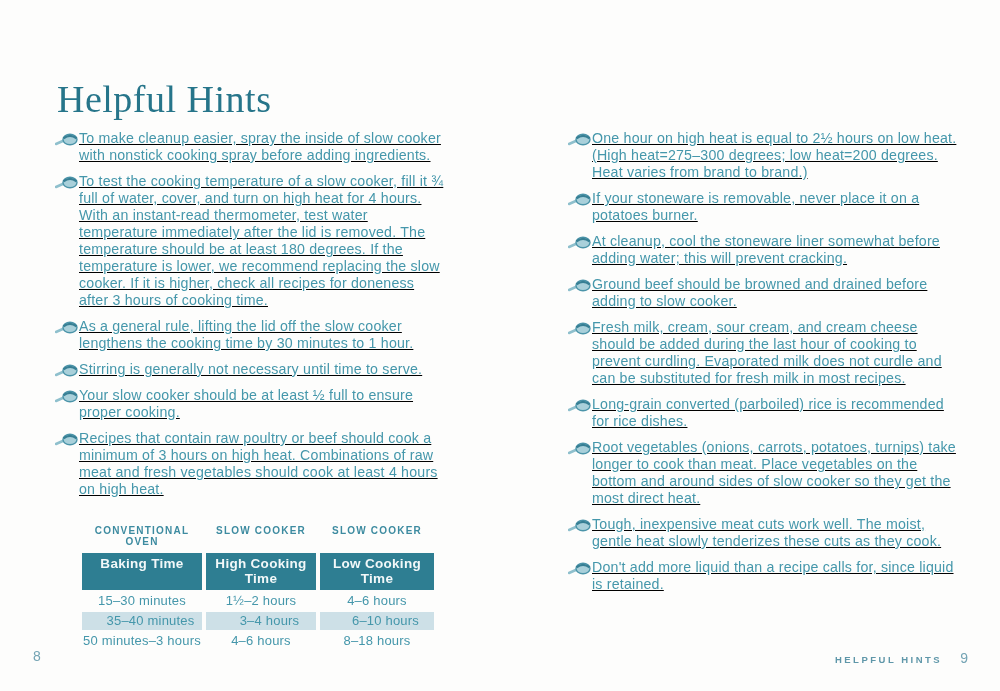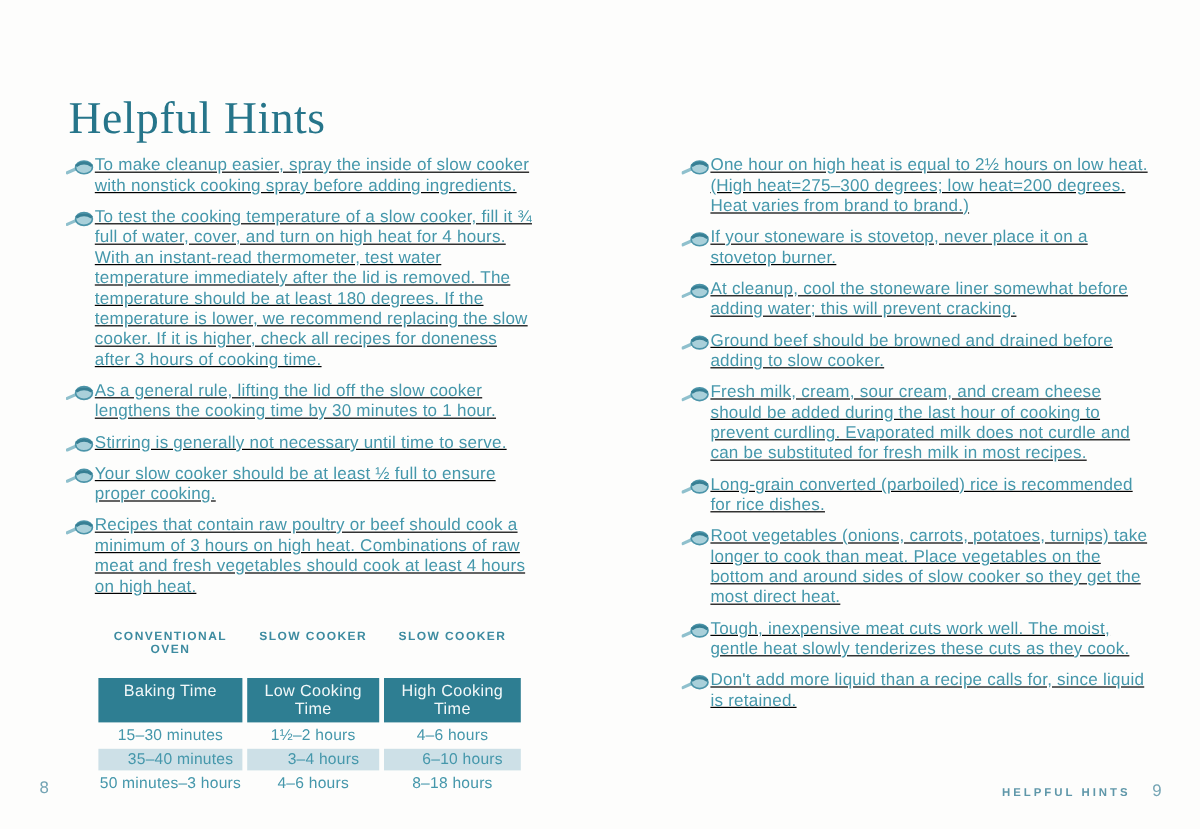--- a/index.html
+++ b/index.html
@@ -44,24 +44,23 @@
     column-gap:4px;row-gap:2px;
     text-align:center;
   }
   .tg{
     font-size:10px;font-weight:bold;
     color:#3d8ba0;letter-spacing:1.2px;
     padding:2px 0 4px 0;
   }
   .th{
     background:#2e7e92;color:#f2f8f9;
-    font-size:13.5px;font-weight:normal;
+    font-size:13.5px;font-weight:bold;
     letter-spacing:0.3px;
     padding:3px 0 4px 0;
-    margin-top:12px;
   }
   .td{
     font-size:13px;color:#4597ab;
     letter-spacing:0.2px;
     padding:1px 0 2px 0;
   }
   .stripe{background:#cde0e7;padding-left:17px;}
   
   .footer-left{
     position:absolute;left:33px;top:648px;
@@ -132,22 +131,22 @@
       <span class="hint-text">Recipes that contain raw poultry or beef should cook a minimum of 3 hours on high heat. Combinations of raw meat and fresh vegetables should cook at least 4 hours on high heat.</span>
     </li>
 </ul>
 
 <div class="adapt-table">
   <div class="tg">CONVENTIONAL OVEN</div>
   <div class="tg">SLOW COOKER</div>
   <div class="tg">SLOW COOKER</div>
 
   <div class="th">Baking Time</div>
+  <div class="th">High Cooking Time</div>
   <div class="th">Low Cooking Time</div>
-  <div class="th">High Cooking Time</div>
 
   <div class="td">15–30 minutes</div>
   <div class="td">1½–2 hours</div>
   <div class="td">4–6 hours</div>
 
   <div class="td stripe">35–40 minutes</div>
   <div class="td stripe">3–4 hours</div>
   <div class="td stripe">6–10 hours</div>
 
   <div class="td">50 minutes–3 hours</div>
@@ -163,21 +162,21 @@
           <path d="M8.5 7.2 Q15 2.6 21.6 7.2" fill="none" stroke="#377f94" stroke-width="2.4"></path>
         </svg></span>
       <span class="hint-text">One hour on high heat is equal to 2½ hours on low heat. (High heat=275–300 degrees; low heat=200 degrees. Heat varies from brand to brand.)</span>
     </li>
   <li class="hint">
       <span class="bullet"><svg width="24" height="16" viewBox="0 0 24 16">
           <line x1="1" y1="13" x2="10" y2="9" stroke="#8fc0cd" stroke-width="2.6" stroke-linecap="round"></line>
           <ellipse cx="15" cy="8.5" rx="7" ry="5.3" fill="#a9d0da" stroke="#4b94a9" stroke-width="1.4"></ellipse>
           <path d="M8.5 7.2 Q15 2.6 21.6 7.2" fill="none" stroke="#377f94" stroke-width="2.4"></path>
         </svg></span>
-      <span class="hint-text">If your stoneware is stovetop, never place it on a stovetop burner.</span>
+      <span class="hint-text">If your stoneware is removable, never place it on a potatoes burner.</span>
     </li>
   <li class="hint">
       <span class="bullet"><svg width="24" height="16" viewBox="0 0 24 16">
           <line x1="1" y1="13" x2="10" y2="9" stroke="#8fc0cd" stroke-width="2.6" stroke-linecap="round"></line>
           <ellipse cx="15" cy="8.5" rx="7" ry="5.3" fill="#a9d0da" stroke="#4b94a9" stroke-width="1.4"></ellipse>
           <path d="M8.5 7.2 Q15 2.6 21.6 7.2" fill="none" stroke="#377f94" stroke-width="2.4"></path>
         </svg></span>
       <span class="hint-text">At cleanup, cool the stoneware liner somewhat before adding water; this will prevent cracking.</span>
     </li>
   <li class="hint">

